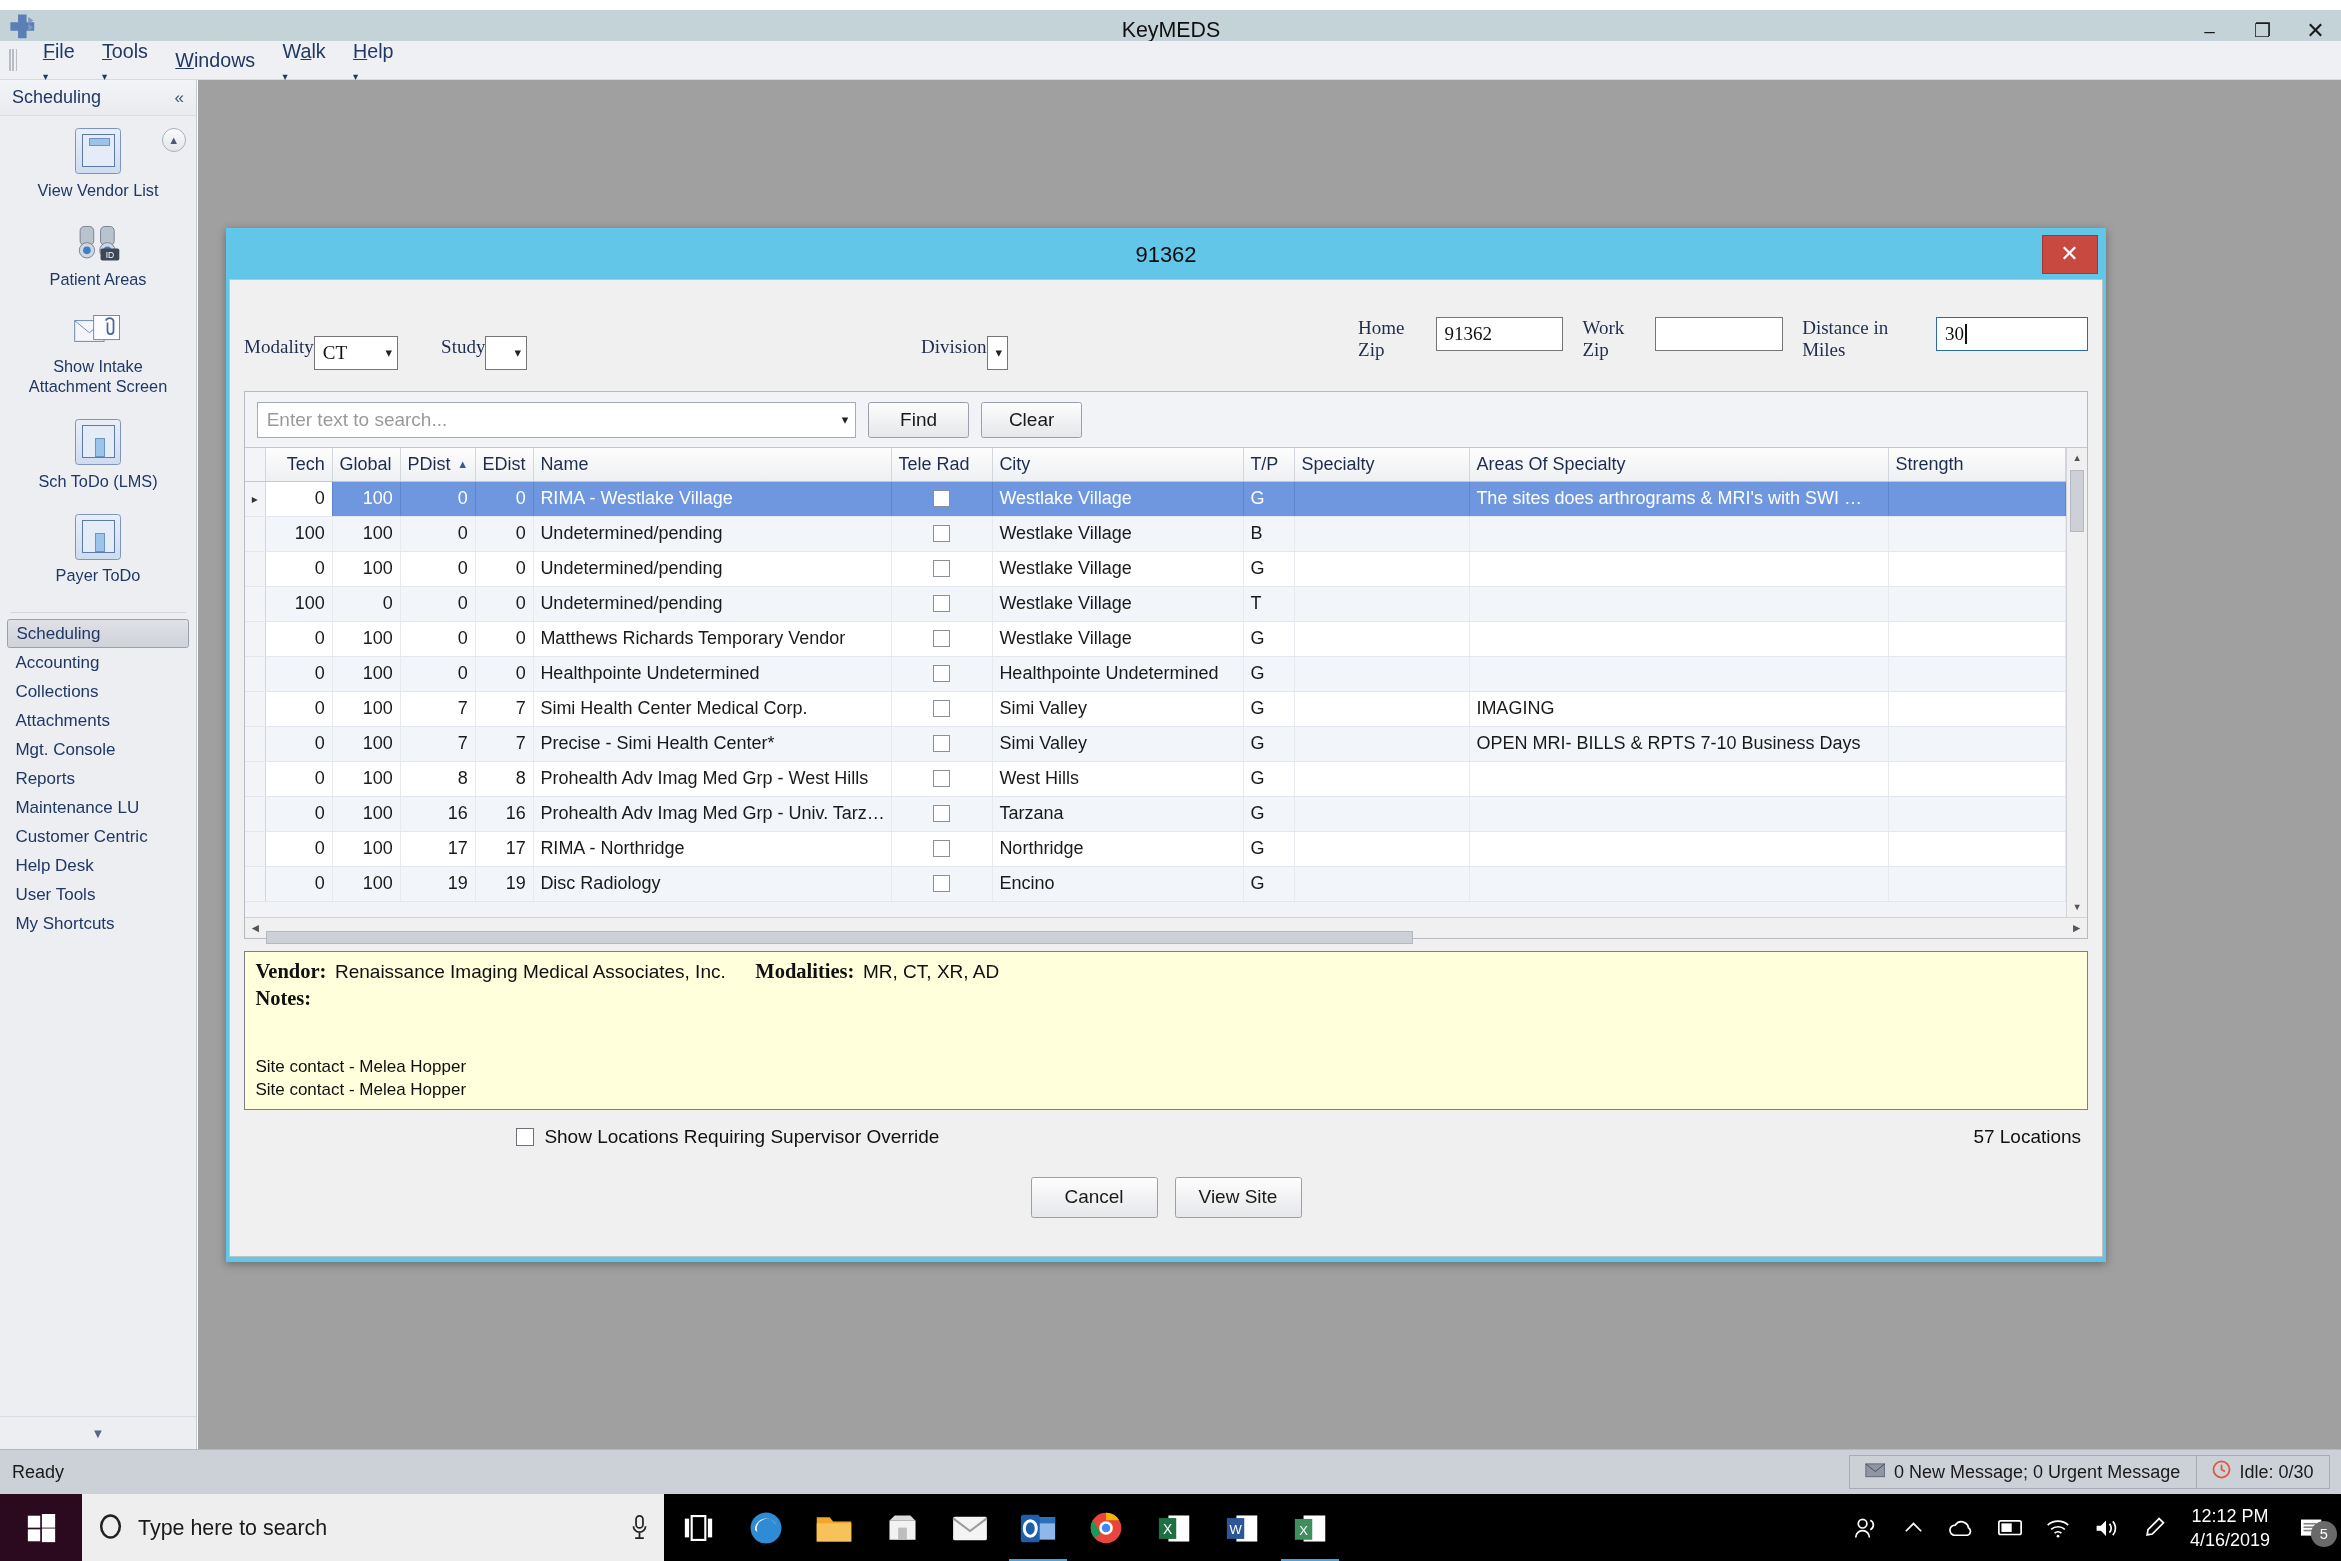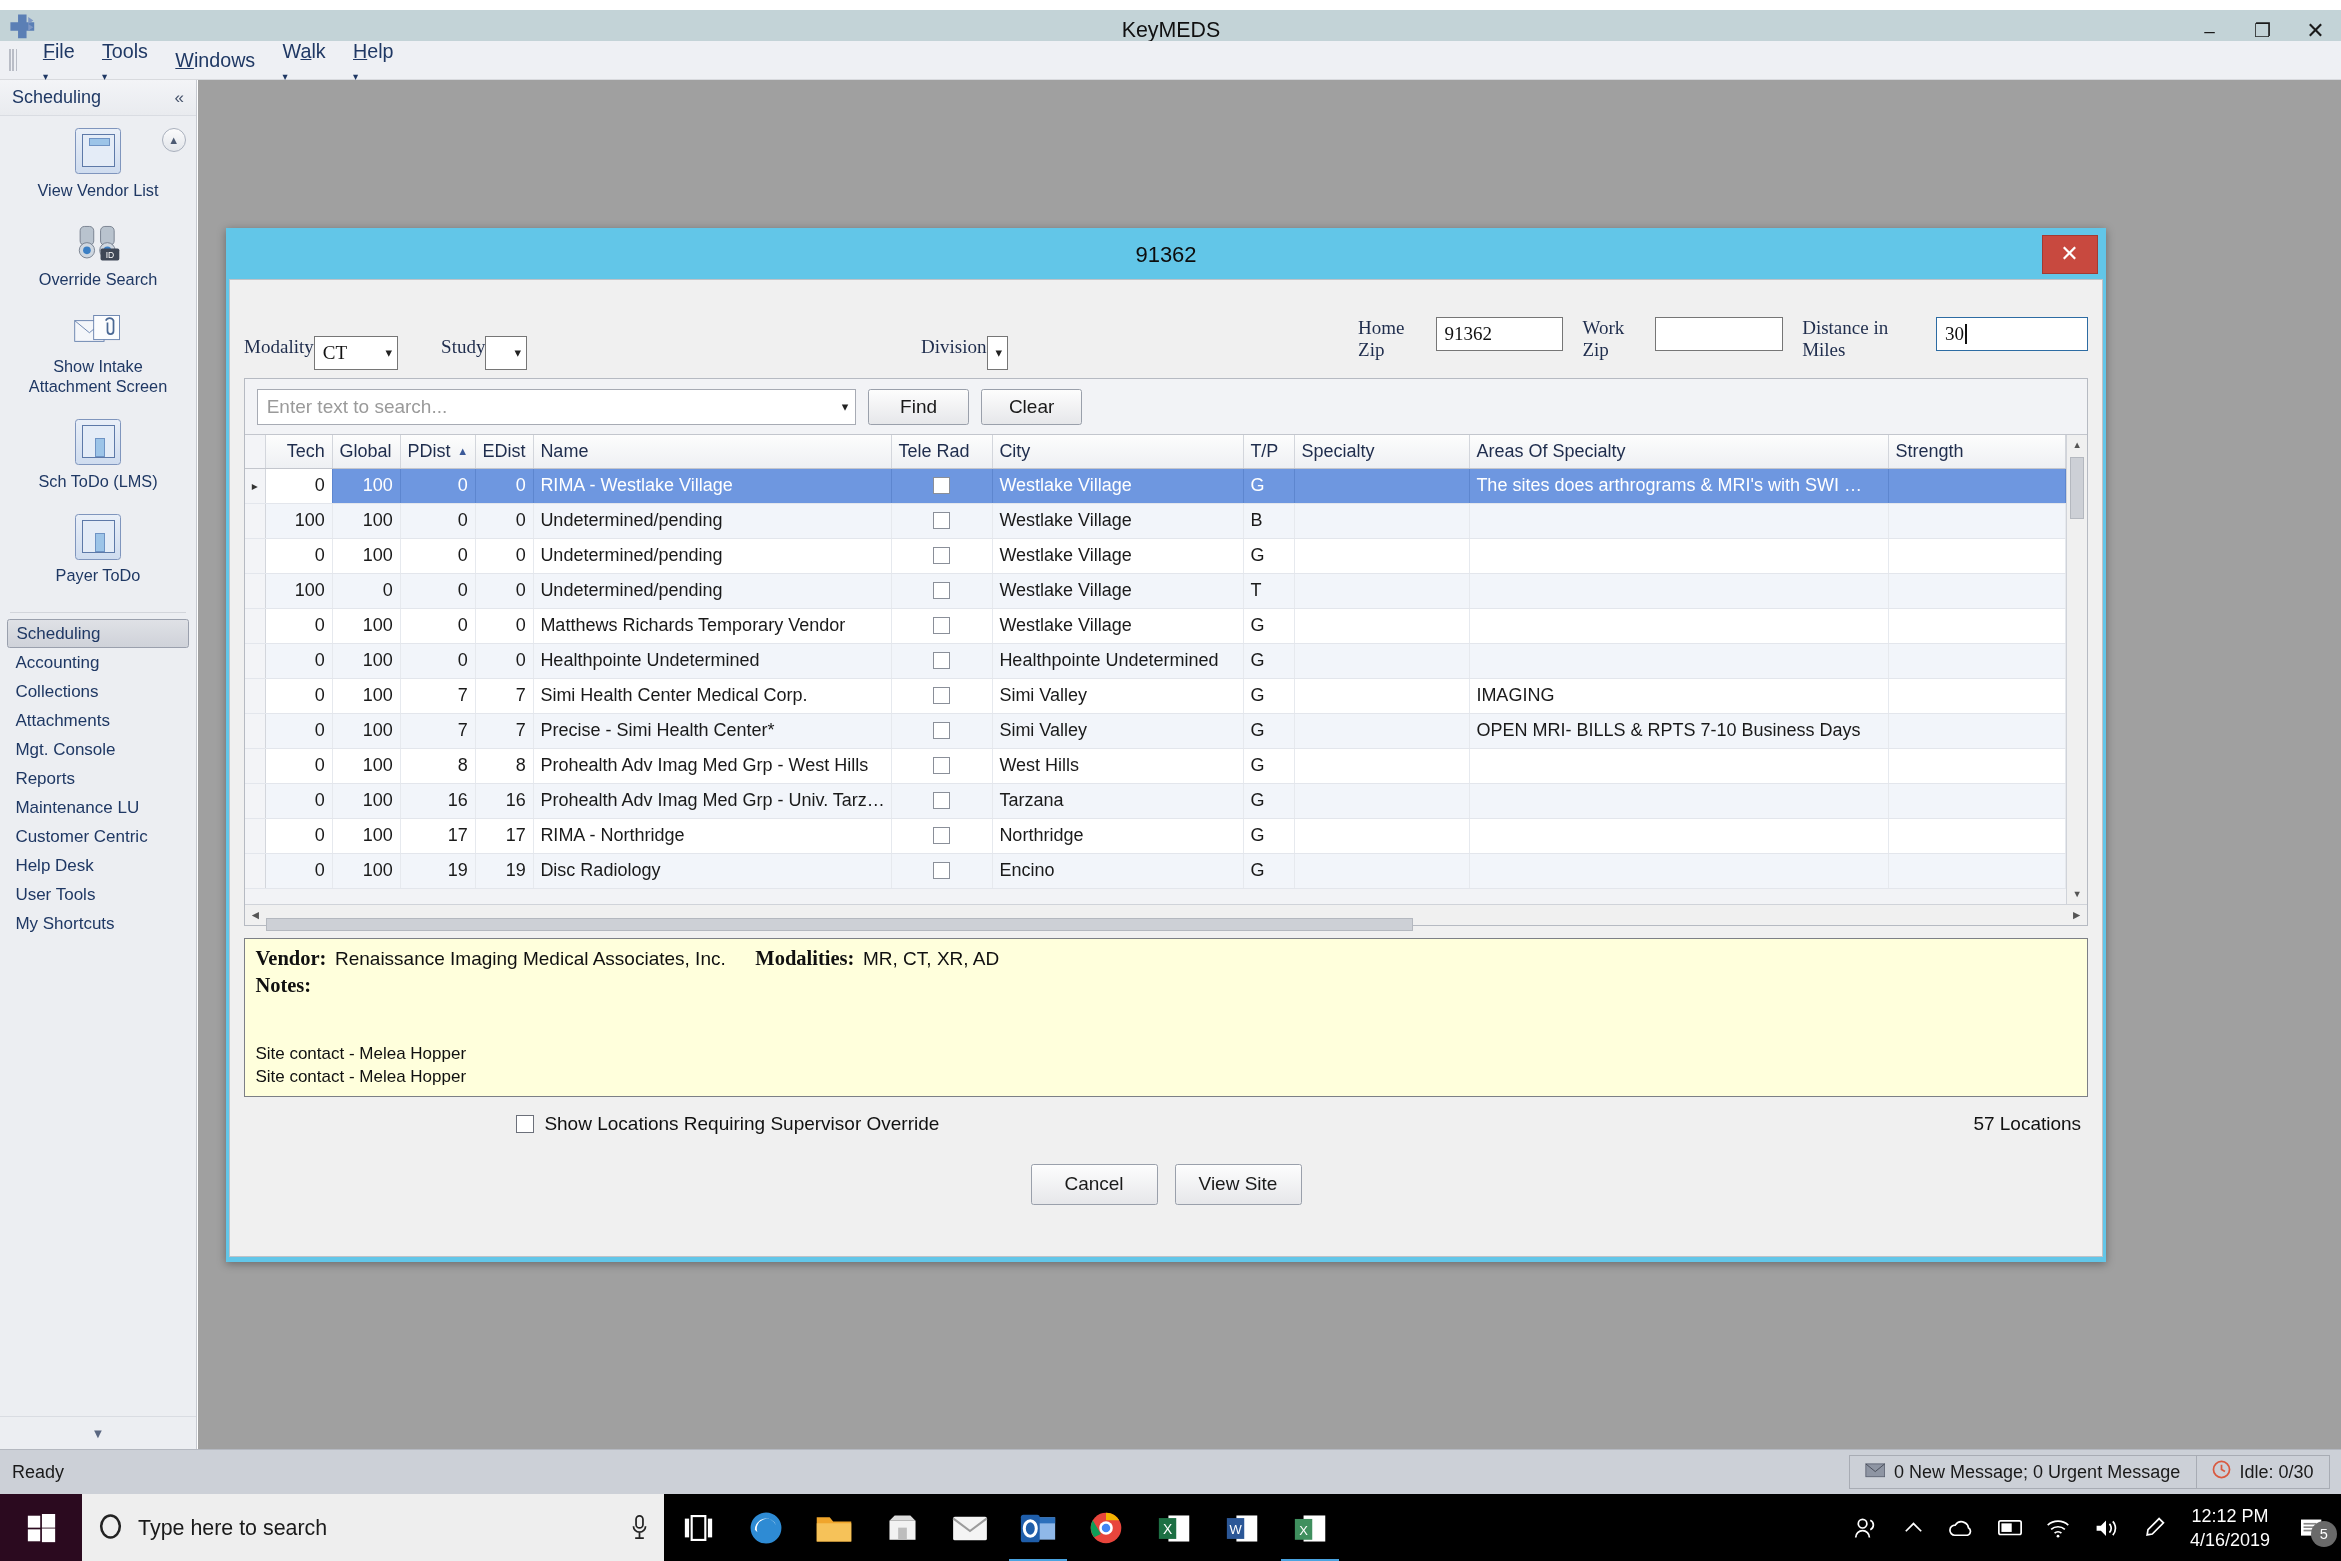--- a/index.html
+++ b/index.html
@@ -147,21 +147,21 @@
   .ctl.select { justify-content: space-between; padding-right: 5.1px; }
   .sel-caret { font-size: 13px; color: #222; }
   .ctl.focused { border: 1.7px solid #2d6ca3; }
   .caret-bar {
     display: inline-block; width: 1.7px; height: 20.5px; background:#111;
     margin-left: 0.9px; vertical-align: middle;
   }
 
   
   .grid-panel {
-    margin-top: 8px; height: 548px;
+    margin-top: 21px; height: 548px;
     background: #f2f3f6; border: 0.9px solid #b6bac2;
     display: flex; flex-direction: column;
   }
   .search-row { display: flex; align-items: center; gap: 12px; padding: 10.3px 12px 8.6px; }
   .search-combo {
     width: 599px; height: 36px; background: #fff; border: 0.9px solid #a7abb4;
     display: flex; align-items: center; justify-content: space-between;
     padding: 0 6.8px 0 8.6px; font-size: 19px; color: #9a9a9a;
   }
   .btn {
@@ -339,21 +339,21 @@
           <rect x="6" y="4" width="16" height="22" rx="5" fill="#b9c3ce" stroke="#6d7786"></rect>
           <rect x="30" y="4" width="16" height="22" rx="5" fill="#b9c3ce" stroke="#6d7786"></rect>
           <circle cx="14" cy="32" r="9" fill="#cfd7e0" stroke="#6d7786"></circle>
           <circle cx="38" cy="32" r="9" fill="#cfd7e0" stroke="#6d7786"></circle>
           <circle cx="14" cy="32" r="4.5" fill="#3b7fc4"></circle>
           <circle cx="38" cy="32" r="4.5" fill="#3b7fc4"></circle>
           <rect x="30" y="30" width="22" height="14" rx="2" fill="#3e4756"></rect>
           <text x="41" y="41" font-size="10" fill="#fff" text-anchor="middle" font-family="'Liberation Sans',sans-serif">ID</text>
         </svg>
       </div>
-      <div class="sb-tile-label">Override Search</div>
+      <div class="sb-tile-label">Patient Areas</div>
     </div>
 
     <div class="sb-tile">
       <div class="icon-env">
         <svg width="50" height="38" viewBox="0 0 58 44">
           <rect x="2" y="10" width="34" height="24" fill="#f4f6fa" stroke="#5d79a8"></rect>
           <path d="M2 10 L19 24 L36 10" fill="none" stroke="#5d79a8"></path>
           <rect x="24" y="4" width="30" height="28" fill="#fbfcfe" stroke="#5d79a8"></rect>
           <path d="M38 10 a5 5 0 0 1 9 0 v12 a3.5 3.5 0 0 1 -7 0 v-10" fill="none" stroke="#4a6894" stroke-width="2"></path>
         </svg>

